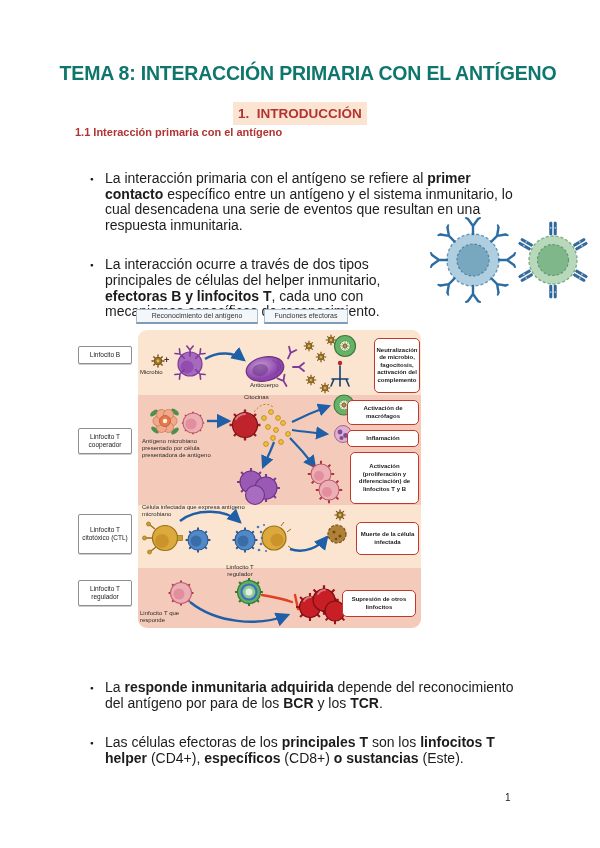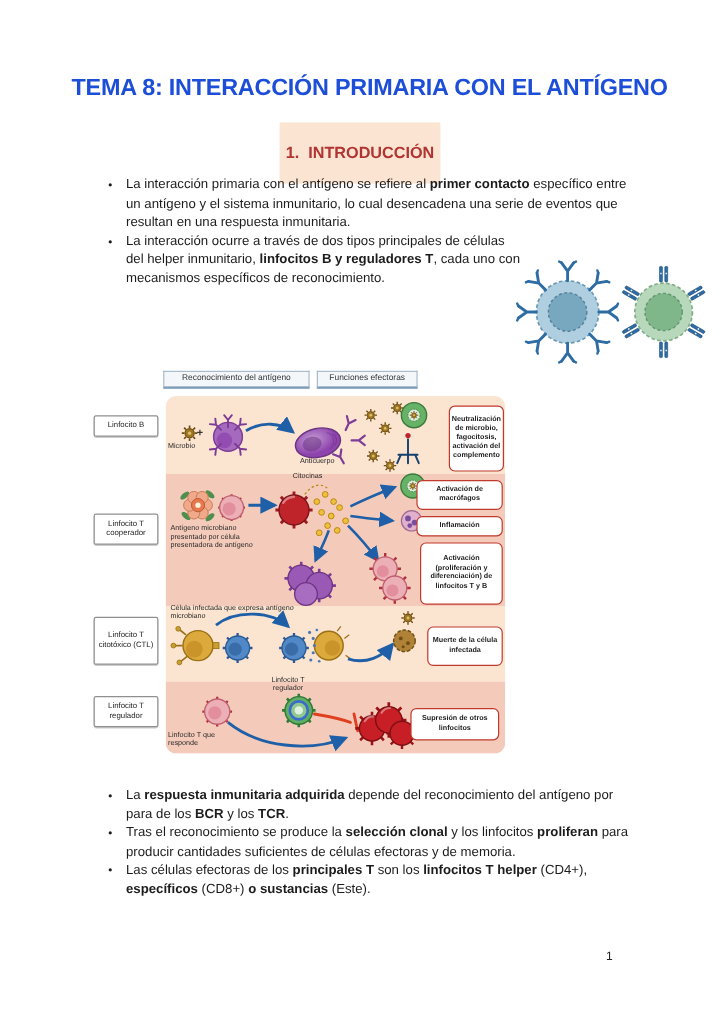--- a/index.html
+++ b/index.html
@@ -1,25 +1,25 @@
 <!DOCTYPE html>
 <html lang="es"><head>
 <meta charset="utf-8">
 <style>
   html,body{margin:0;padding:0;}
   body{width:600px;height:848px;background:#ffffff;font-family:"Liberation Sans",sans-serif;position:relative;overflow:hidden;}
   .page{position:absolute;inset:0;background:#fff;}
 
-  .title{position:absolute;left:16px;right:0;top:62px;text-align:center;font-size:19.5px;font-weight:bold;color:#1d4ed8;letter-spacing:-0.2px;}
+  .title{position:absolute;left:16px;right:0;top:62px;text-align:center;font-size:19.5px;font-weight:bold;color:#0f766e;letter-spacing:-0.2px;}
   .h2wrap{position:absolute;left:0;right:0;top:102px;text-align:center;}
-  .h2{display:inline-block;font-size:13.5px;font-weight:bold;color:#b23432;background:#fbe5d2;padding:18px 5px;white-space:pre;}
+  .h2{display:inline-block;font-size:13.5px;font-weight:bold;color:#b23432;background:#fbe5d2;padding:4px 5px;white-space:pre;}
   .h3{position:absolute;left:75px;top:126px;font-size:11px;font-weight:bold;color:#b23432;}
 
   ul.bullets{list-style:none;margin:0;padding:0;position:absolute;}
-  ul.bullets li{position:relative;padding-left:17px;font-size:11px;line-height:15.6px;color:#1c1c1c;}
+  ul.bullets li{position:relative;padding-left:17px;font-size:14px;line-height:15.6px;color:#1c1c1c;margin-top:24px;}
   ul.bullets li::before{content:"●";position:absolute;left:2px;top:0;font-size:6.2px;line-height:15.6px;color:#1c1c1c;}
   .b-top{left:88px;top:147px;width:442px;}
   .b-top li.narrow{width:330px;}
   .b-bottom{left:88px;top:656px;width:448px;}
   .bold{font-weight:bold;}
 
   .cells-art{position:absolute;left:428px;top:208px;width:165px;height:100px;}
 
   .figure{position:absolute;left:78px;top:306px;width:345px;height:330px;}
   .figure svg.fig{position:absolute;left:0;top:0;}
@@ -47,24 +47,25 @@
 <body>
 
 <div class="page">
 
   <div class="title">TEMA 8: INTERACCIÓN PRIMARIA CON EL ANTÍGENO</div>
 
   <div class="h2wrap">
     <span class="h2">1.&nbsp;&nbsp;INTRODUCCIÓN</span>
   </div>
 
+  <div class="h3">1.1 Interacción primaria con el antígeno</div>
 
   <ul class="bullets b-top">
     <li><span>La interacción primaria con el antígeno se refiere al </span><span class="bold">primer contacto</span><span> específico entre un antígeno y el sistema inmunitario, lo cual desencadena una serie de eventos que resultan en una respuesta inmunitaria.</span></li>
-    <li class="narrow"><span>La interacción ocurre a través de dos tipos principales de células del helper inmunitario, </span><span class="bold">linfocitos B y reguladores T</span><span>, cada uno con mecanismos específicos de reconocimiento.</span></li>
+    <li class="narrow"><span>La interacción ocurre a través de dos tipos principales de células del helper inmunitario, </span><span class="bold">efectoras B y linfocitos T</span><span>, cada uno con mecanismos específicos de reconocimiento.</span></li>
   </ul>
 
   <div class="cells-art">
     <svg width="165" height="100" viewBox="0 0 165 100">
       <defs>
         <g id="YR2" fill="none" stroke="#2e6da4" stroke-width="2.4" stroke-linecap="round">
           <path d="M0 10 L0 2 M0 2 L-5 -5 M0 2 L5 -5"></path>
           <path d="M-5 -5 l-2 -1 M5 -5 l2 -1" stroke-width="2"></path>
         </g>
         <g id="TCR2">
@@ -327,20 +328,19 @@
 
     <div class="ebox e1">Neutralización de microbio, fagocitosis, activación del complemento</div>
     <div class="ebox e2">Activación de macrófagos</div>
     <div class="ebox e3">Inflamación</div>
     <div class="ebox e4">Activación (proliferación y diferenciación) de linfocitos T y B</div>
     <div class="ebox e5">Muerte de la célula infectada</div>
     <div class="ebox e6">Supresión de otros linfocitos</div>
   </div>
 
   <ul class="bullets b-bottom">
-    <li><span>La </span><span class="bold">respuesta inmunitaria adquirida</span><span> depende del reconocimiento del antígeno por para de los </span><span class="bold">BCR</span><span> y los </span><span class="bold">TCR</span><span>.</span></li>
-    <li><span>Tras el reconocimiento se produce la </span><span class="bold">selección clonal</span><span> y los linfocitos </span><span class="bold">proliferan</span><span> para producir cantidades suficientes de células efectoras y de memoria.</span></li>
+    <li><span>La </span><span class="bold">responde inmunitaria adquirida</span><span> depende del reconocimiento del antígeno por para de los </span><span class="bold">BCR</span><span> y los </span><span class="bold">TCR</span><span>.</span></li>
     <li><span>Las células efectoras de los </span><span class="bold">principales T</span><span> son los </span><span class="bold">linfocitos T helper</span><span> (CD4+), </span><span class="bold">específicos</span><span> (CD8+) </span><span class="bold">o sustancias</span><span> (Este).</span></li>
   </ul>
 
   <div class="pagenum">1</div>
 
 </div>
 
 </body></html>

